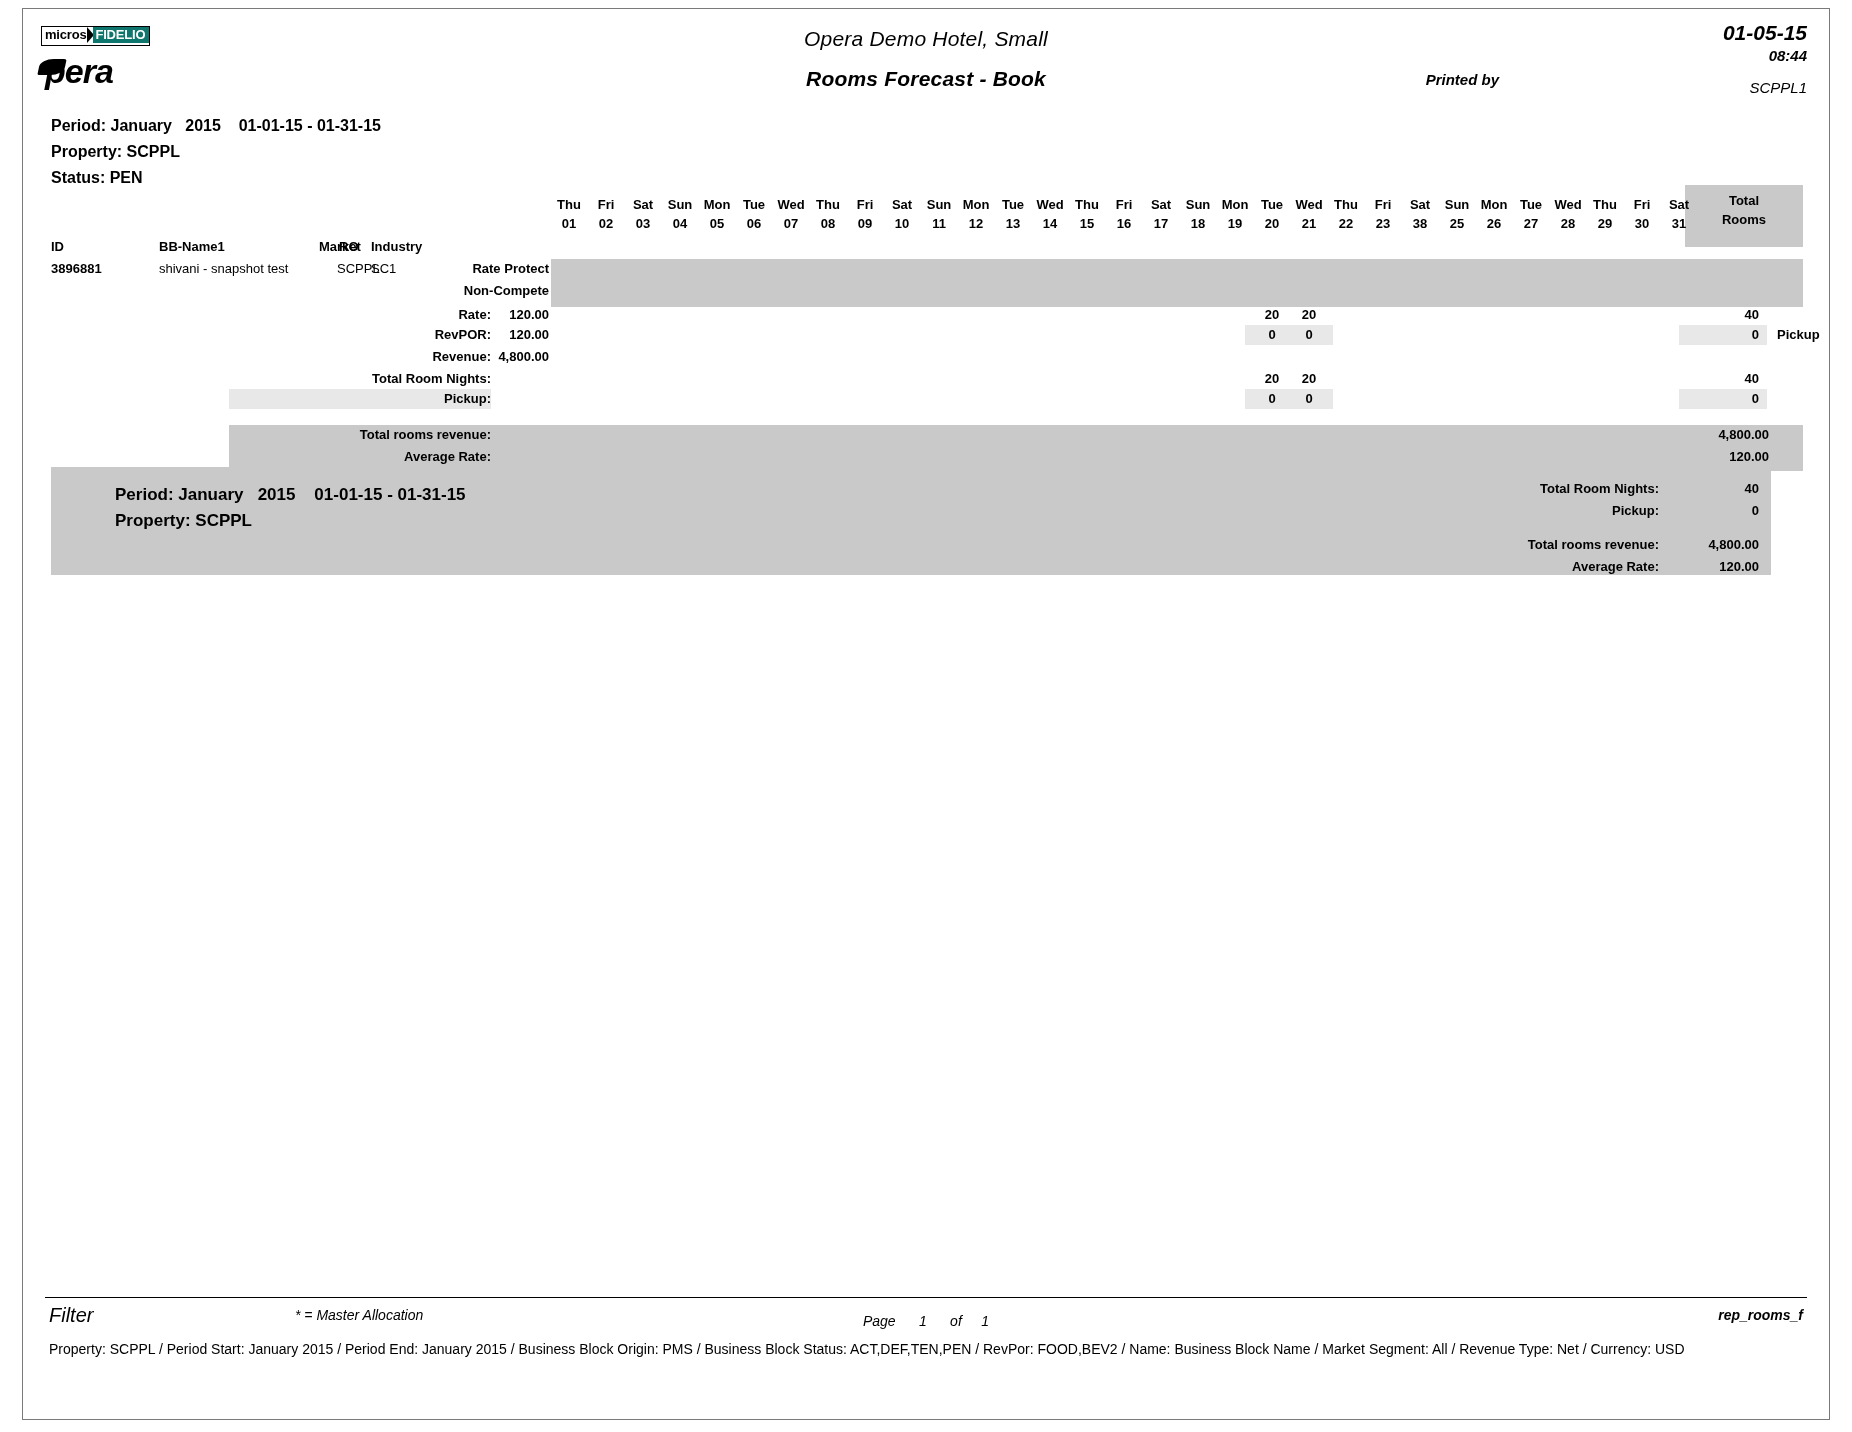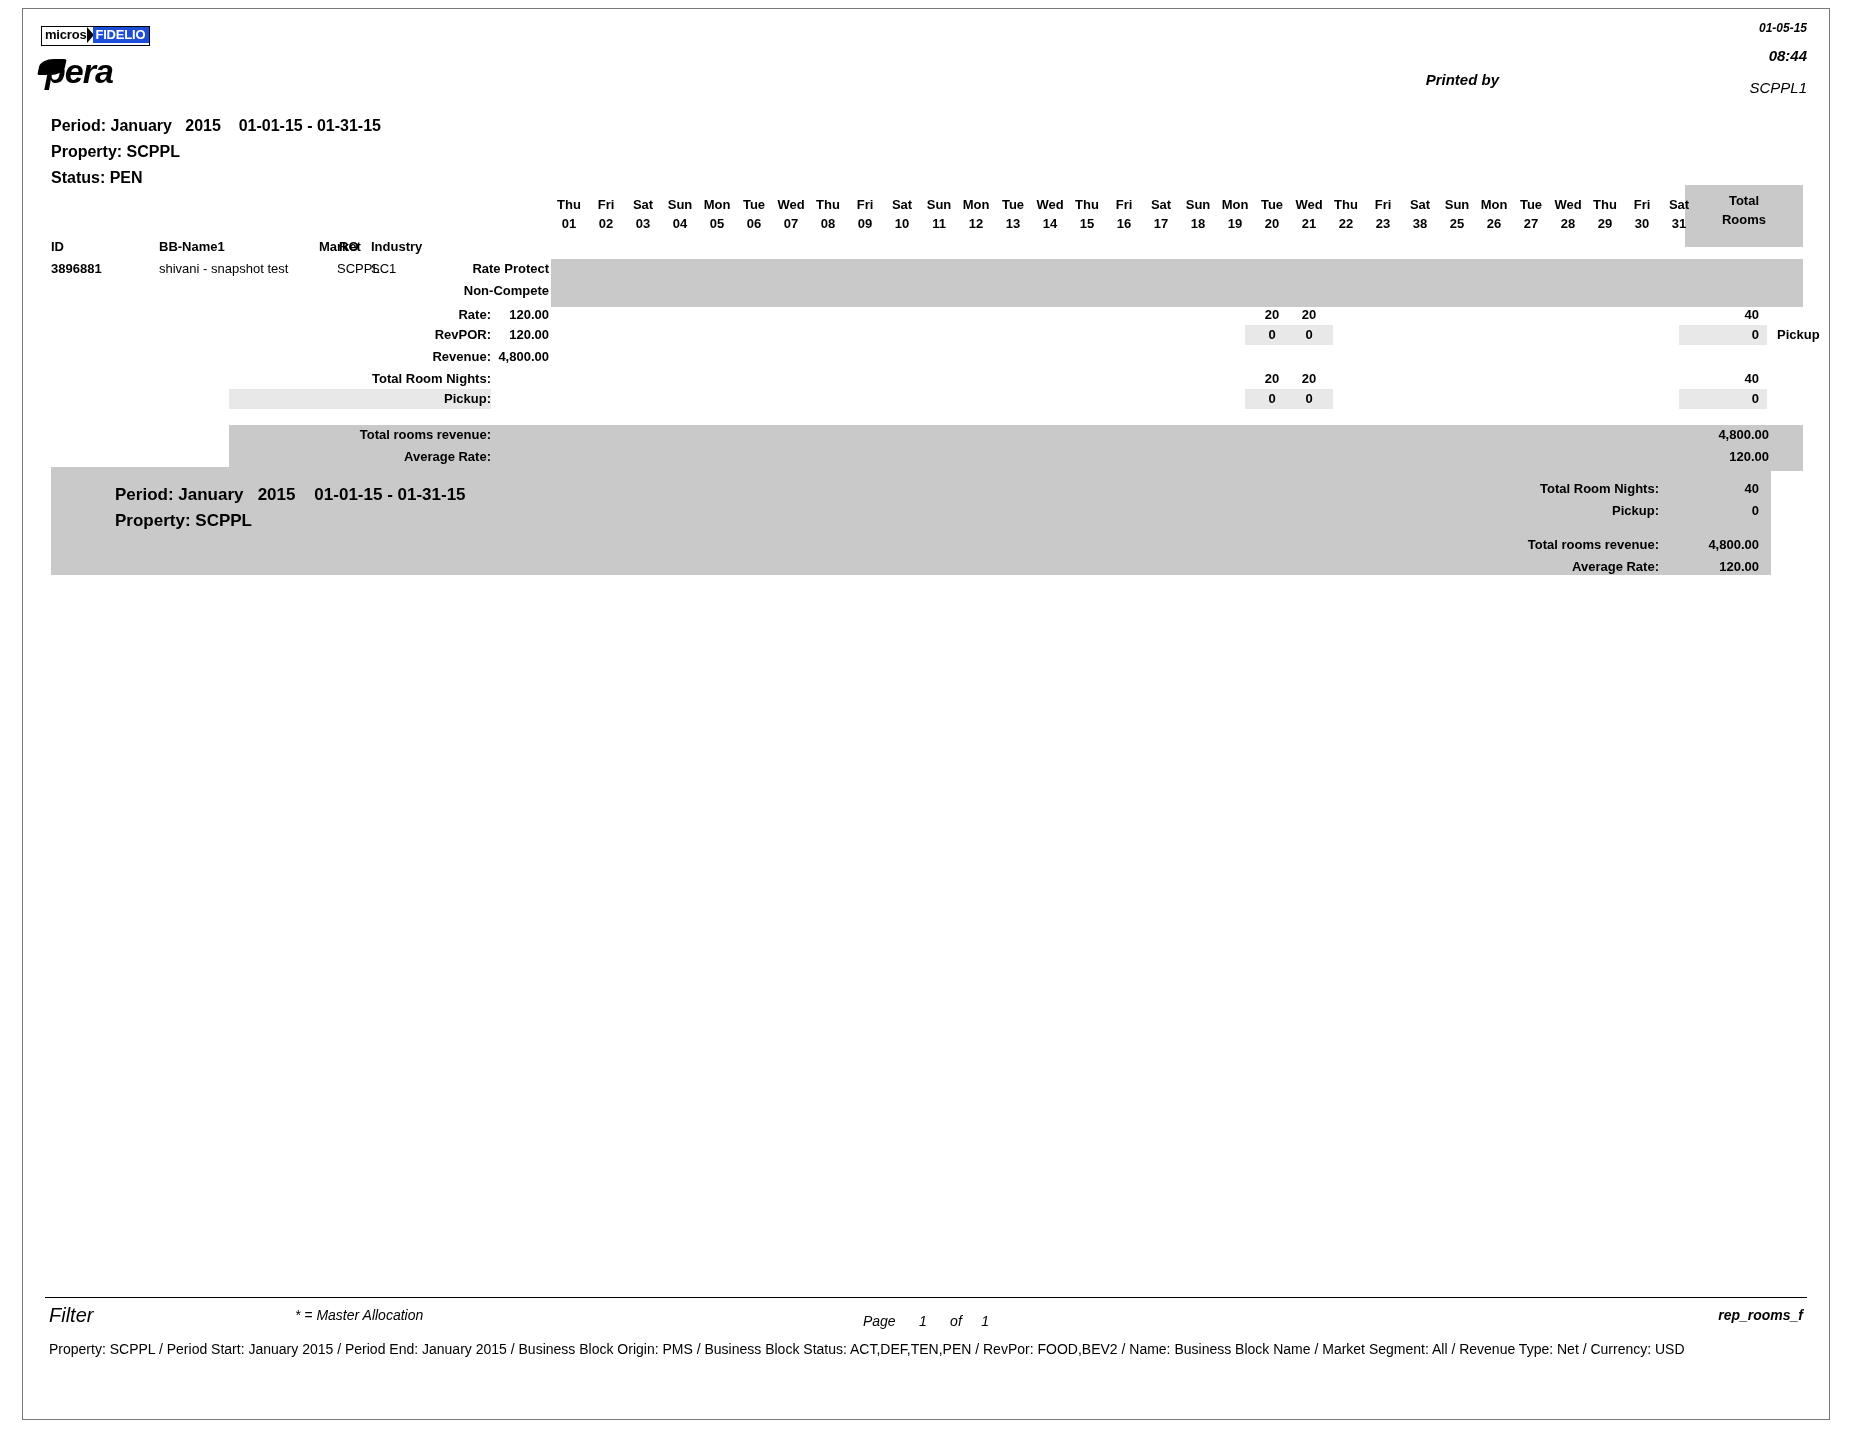--- a/index.html
+++ b/index.html
@@ -52,21 +52,21 @@
     width: 0; height: 0;
     border-top: 8px solid transparent;
     border-bottom: 8px solid transparent;
     border-left: 7px solid #000;
     vertical-align: middle;
     margin: 0 -1px 2px -1px;
   }
   .micros-fidelio .mf-right {
     display: inline-block;
     padding: 0 4px 0 2px;
-    background: #1d4ed8;
+    background: #0f766e;
     color: #fff;
   }
   .opera-wordmark {
     margin-top: 8px;
     font-size: 34px;
     font-weight: bold;
     font-style: italic;
     letter-spacing: -1px;
     line-height: 34px;
     color: #000;
@@ -101,21 +101,21 @@
     font-style: italic;
     font-weight: bold;
     color: #000;
     letter-spacing: 0.2px;
   }
   .hdr-date {
     position: absolute;
     right: 22px;
     top: 12px;
     text-align: right;
-    font-size: 12px;
+    font-size: 21px;
     font-style: italic;
     font-weight: bold;
   }
   .hdr-time {
     position: absolute;
     right: 22px;
     top: 38px;
     text-align: right;
     font-size: 15px;
     font-style: italic;
@@ -331,20 +331,24 @@
     <div class="logo-box">
       <div class="micros-fidelio">
         <span class="mf-left">micros</span><span class="mf-arrow"></span><span class="mf-right">FIDELIO</span>
       </div>
       <div class="opera-wordmark">
         <span class="opera-swoosh"></span>
         <span>pera</span>
       </div>
     </div>
 
+    <div class="hdr-center">
+      <div class="hdr-title1">Opera Demo Hotel, Small</div>
+      <div class="hdr-title2">Rooms Forecast - Book</div>
+    </div>
 
     <div class="hdr-date">01-05-15</div>
     <div class="hdr-time">08:44</div>
     <div class="hdr-printedby-lbl">Printed by</div>
     <div class="hdr-printedby-val">SCPPL1</div>
 
     <div class="period-line p1">Period: January   2015    01-01-15 - 01-31-15</div>
     <div class="period-line p2">Property: SCPPL</div>
     <div class="period-line p3">Status: PEN</div>
 

